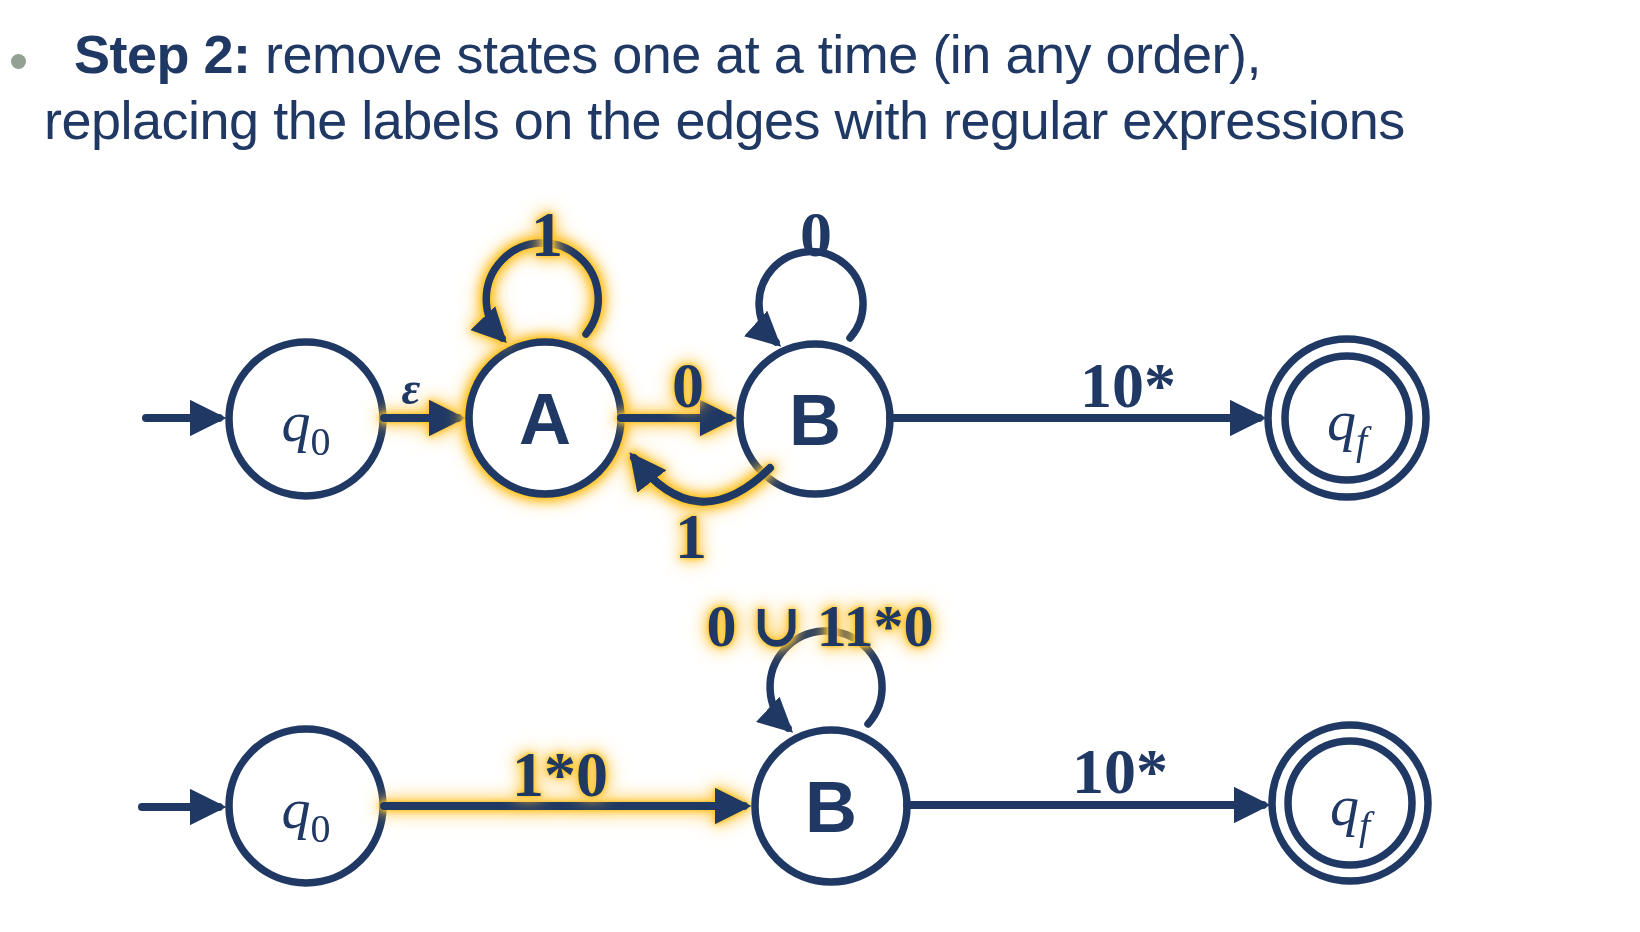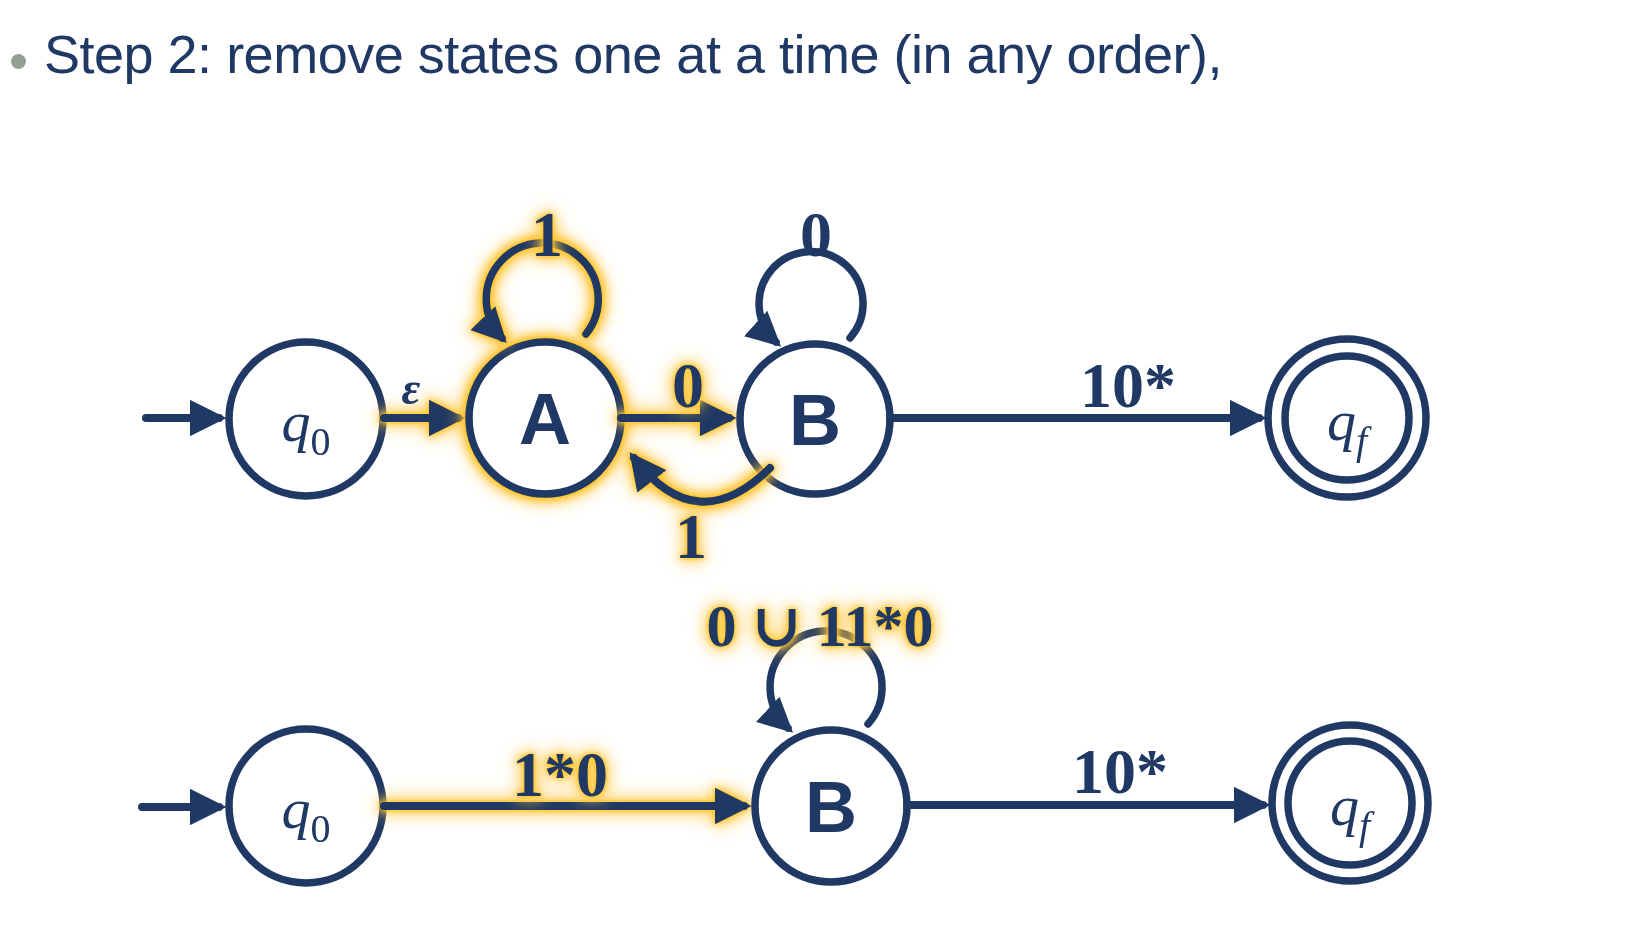--- a/index.html
+++ b/index.html
@@ -4,21 +4,21 @@
 <style>
   html,body{margin:0;padding:0;background:#ffffff;}
   body{width:1640px;height:932px;position:relative;overflow:hidden;
        font-family:"Liberation Sans", sans-serif;}
 
   
   .bullet{position:absolute;left:11px;top:54px;width:15px;height:15px;
           border-radius:50%;}
   .title{position:absolute;left:44px;top:22px;width:1560px;
          font-size:54px;line-height:1.22;letter-spacing:-0.5px;}
-  .title .bold{font-weight:normal;}
+  .title .bold{font-weight:bold;margin-left:30px;}
 
   
   svg{position:absolute;left:0;top:0;}
   .node{fill:#ffffff;stroke-width:7.5;}
   .edge{fill:none;stroke-width:8;stroke-linecap:round;}
   .loop{fill:none;stroke-width:7.5;stroke-linecap:round;}
   .state-label{font:600 72px "Liberation Sans","DejaVu Sans",sans-serif;text-anchor:middle;}
   .edge-label{font:700 64px "Liberation Serif","DejaVu Serif",serif;text-anchor:middle;}
   .edge-label.med{font-size:60px;}
   .q-label{font:italic 400 58px "Liberation Serif","DejaVu Serif",serif;text-anchor:middle;}
@@ -30,20 +30,21 @@
   .hl{filter:drop-shadow(0 0 2px #FFC000) drop-shadow(0 0 5px #FFC94D)
              drop-shadow(0 0 9px rgba(255,195,50,.8));}
   .band{fill:none;stroke:#FFD166;stroke-linecap:round;filter:url(#blurG);opacity:.95;}
 </style>
 </head>
 <body>
 
 <span class="bullet" style="background:#93A193;"></span>
 <div class="title" style="color:#1F3864;">
   <div><span class="bold">Step 2:</span><span> remove states one at a time (in any order),</span></div>
+  <div>replacing the labels on the edges with regular expressions</div>
 </div>
 
 <svg width="1640" height="932" viewBox="0 0 1640 932">
   <defs>
     <marker id="arrow" viewBox="0 0 10 10" refX="8" refY="5" markerWidth="4.6" markerHeight="4.6" orient="auto-start-reverse">
       <path d="M0 0 L10 5 L0 10 z" fill="#1F3864"></path>
     </marker>
     <filter id="blurG" x="-60%" y="-60%" width="220%" height="220%">
       <feGaussianBlur stdDeviation="5"></feGaussianBlur>
     </filter>

